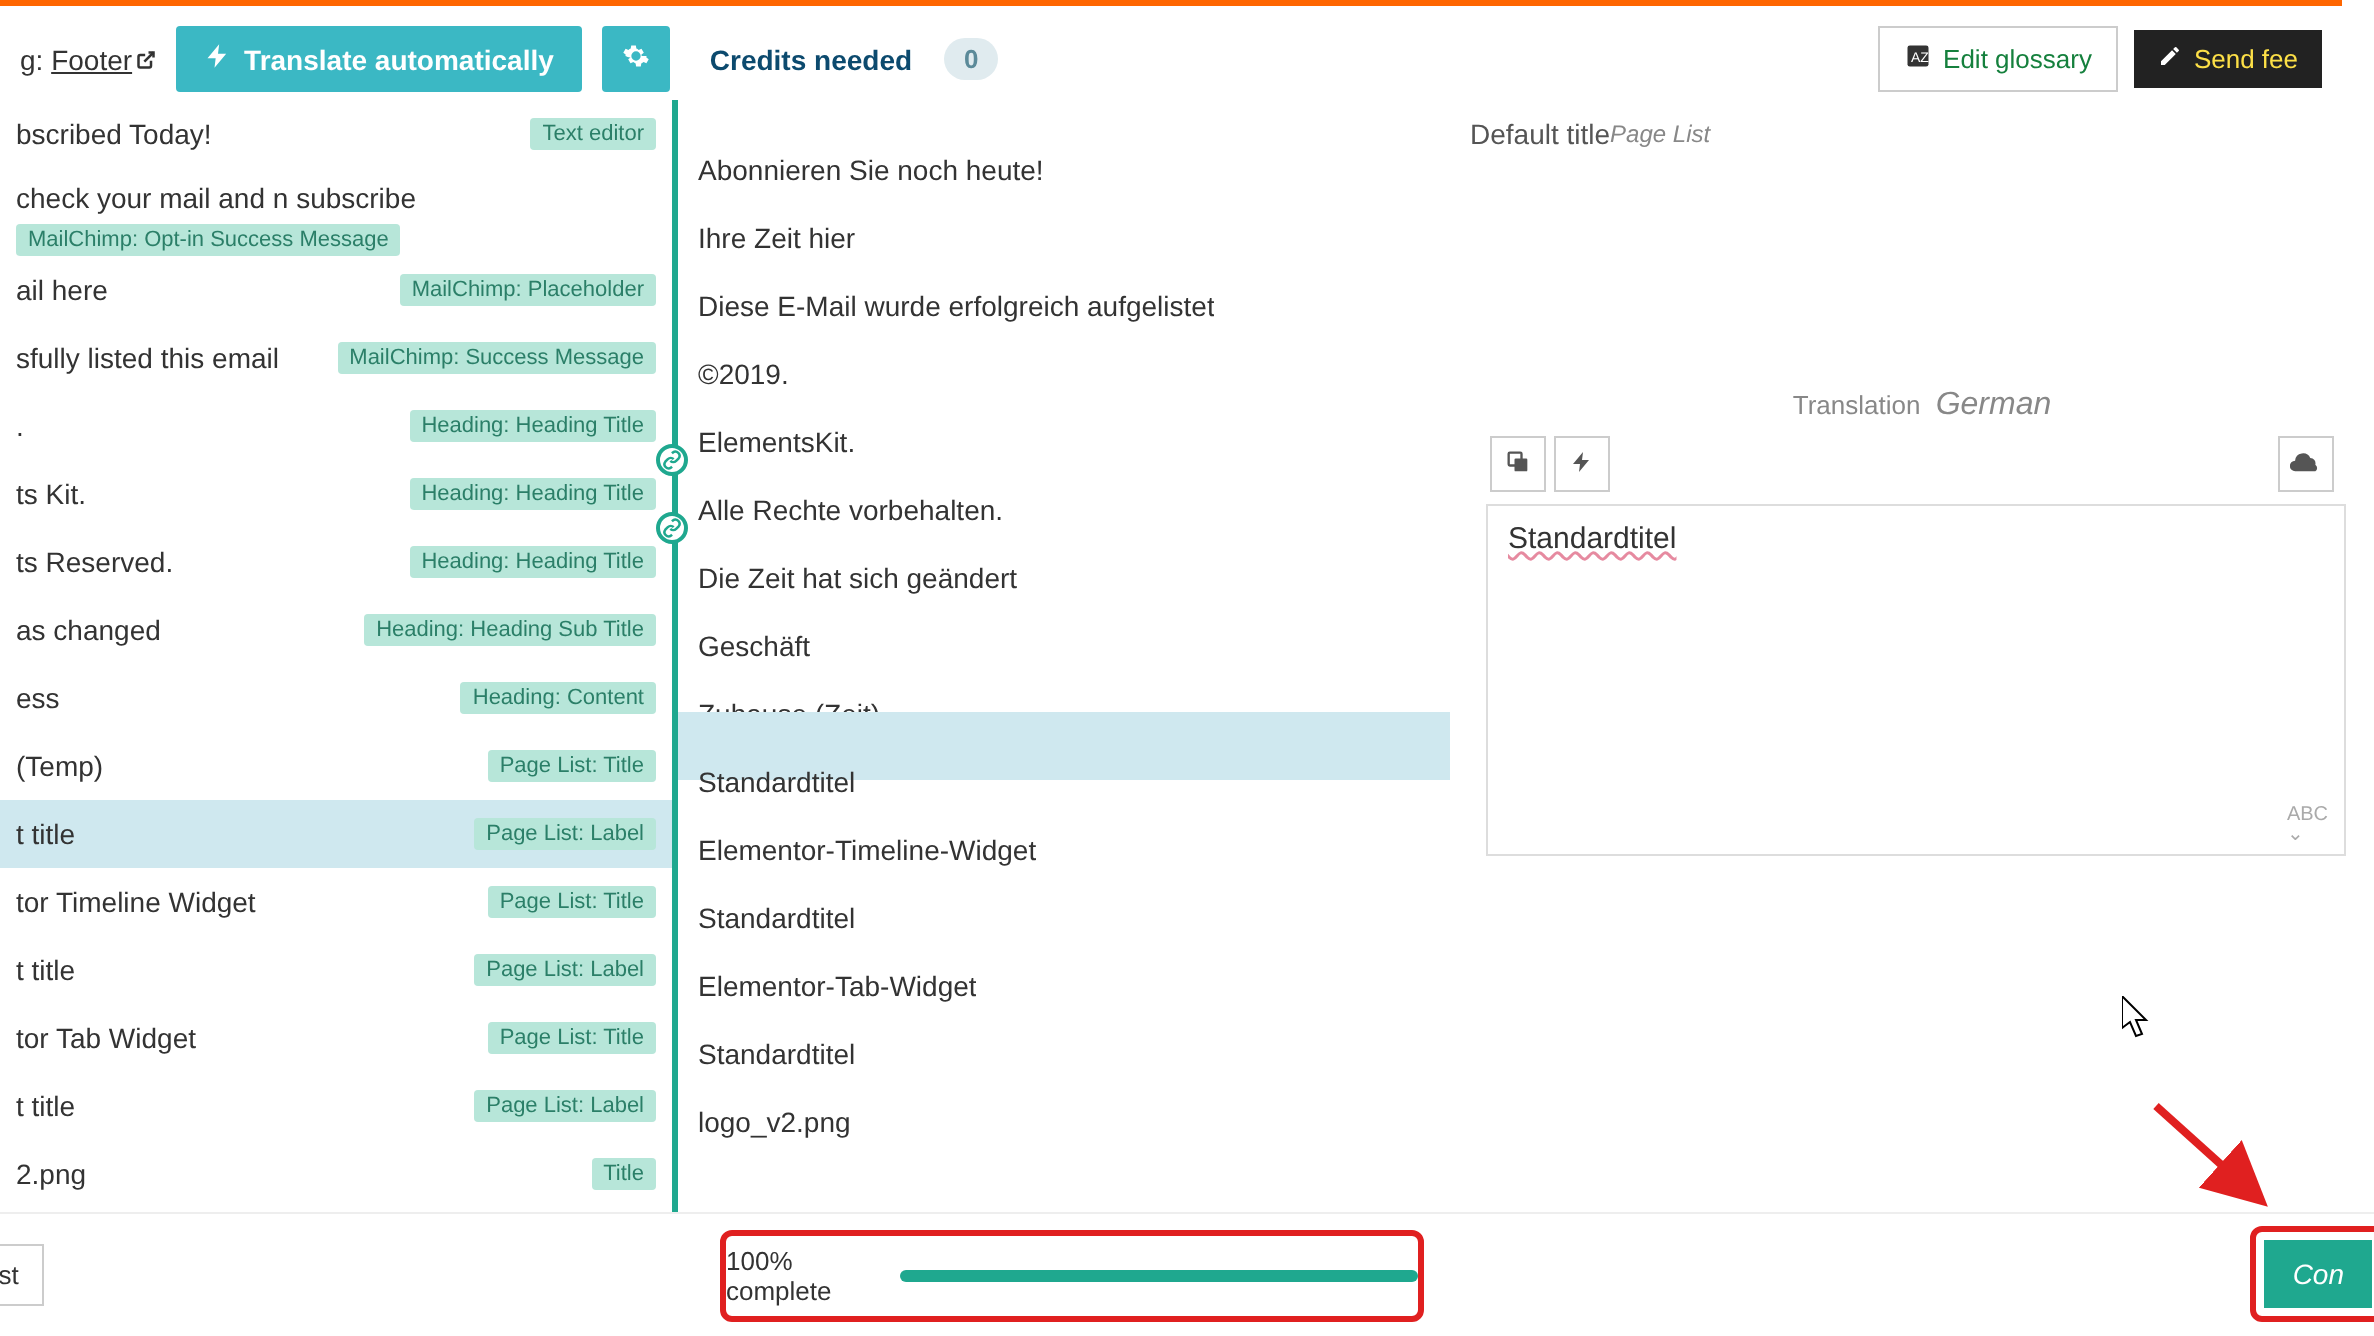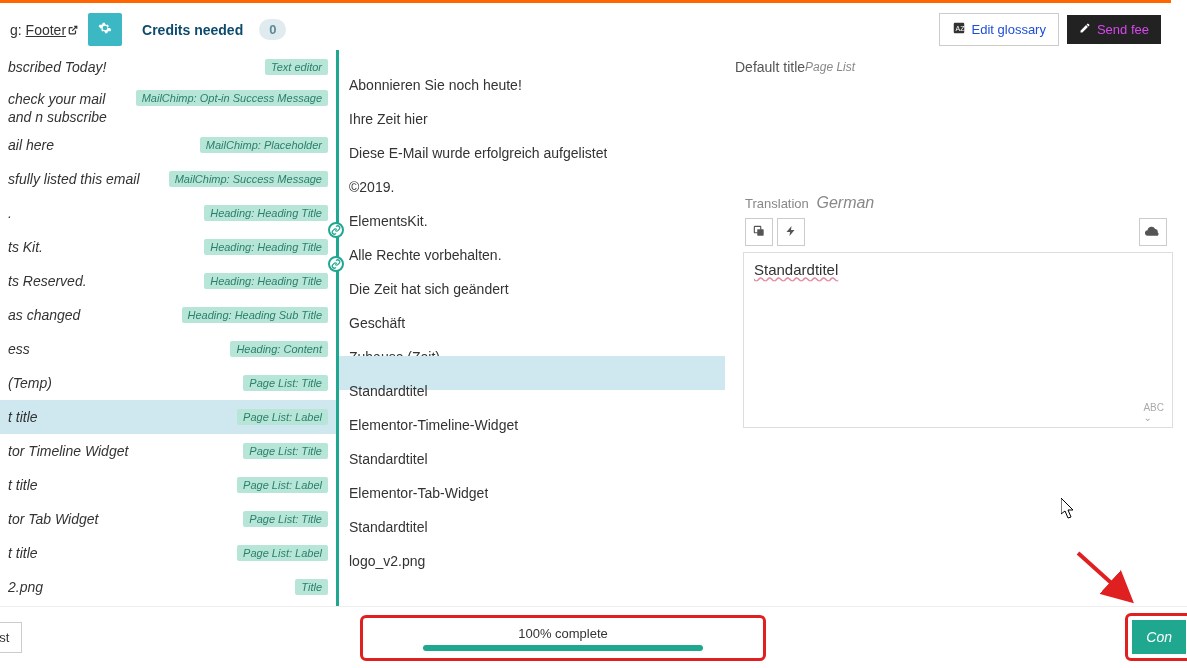--- a/index.html
+++ b/index.html
@@ -7,56 +7,56 @@
   
   .topbar { position: absolute; top: 0; left: 0; right: 16px; height: 50px; border-top: 3px solid #ff6600; display: flex; align-items: flex-end; padding: 4px 10px; background: #fff; z-index: 10; }
   .topbar-left { display: flex; align-items: center; gap: 10px; }
   .translating-label { font-size: 14px; color: #333; }
   .translating-link { color: #333; text-decoration: underline; }
   .btn-translate { background: #3bb8c4; color: #fff; border: none; padding: 8px 14px; font-size: 14px; font-weight: bold; display: flex; align-items: center; gap: 6px; border-radius: 2px; cursor: pointer; }
   .btn-gear { background: #3bb8c4; color: #fff; border: none; padding: 8px 10px; font-size: 14px; border-radius: 2px; cursor: pointer; }
   .credits-label { font-weight: bold; color: #0c4a6e; margin-left: 10px; }
   .credits-badge { background: #e0ebef; color: #5b8a99; border-radius: 12px; padding: 3px 10px; font-size: 13px; font-weight: bold; margin-left: 6px; }
   .topbar-right { margin-left: auto; display: flex; align-items: center; gap: 8px; }
-  .btn-plain { background: #fff; border: 1px solid #ccc; padding: 7px 12px; font-size: 13px; color: #1d4ed8; display: flex; align-items: center; gap: 6px; cursor: pointer; }
-  .btn-dark { background: #222; color: #d946ef; border: none; padding: 7px 12px; font-size: 13px; display: flex; align-items: center; gap: 6px; cursor: pointer; }
+  .btn-plain { background: #fff; border: 1px solid #ccc; padding: 7px 12px; font-size: 13px; color: #15803d; display: flex; align-items: center; gap: 6px; cursor: pointer; }
+  .btn-dark { background: #222; color: #fde047; border: none; padding: 7px 12px; font-size: 13px; display: flex; align-items: center; gap: 6px; cursor: pointer; }
   
   .main { position: absolute; top: 50px; left: 0; right: 0; bottom: 62px; display: flex; }
-  .col-left { flex: 0 0 336px; overflow: hidden; font-style: italic; }
+  .col-left { flex: 0 0 336px; overflow: hidden; }
   .divider { flex: 0 0 3px; background: #1fa88f; position: relative; }
   .link-dot { position: absolute; left: -8px; width: 16px; height: 16px; border: 2px solid #1fa88f; border-radius: 50%; background: #fff; display: flex; align-items: center; justify-content: center; }
   .link-dot svg { width: 10px; height: 10px; }
   .col-mid { flex: 0 0 386px; overflow: hidden; }
   .col-right { flex: 1; padding: 0 10px; }
   
   .row { height: 34px; display: flex; align-items: center; padding: 0 8px; font-size: 14px; color: #333; position: relative; }
-  .row.tall { height: 44px; align-items: flex-start; padding-top: 6px; }
+  .row.tall { height: 44px; align-items: flex-start; padding-top: 6px; flex-direction: column; }
   .row.selected { background: #cfe8ef; }
   .row-src { justify-content: space-between; }
   .row-src .src-text { flex: 1; overflow: hidden; text-overflow: ellipsis; white-space: nowrap; padding-right: 6px; }
   .row-src .src-text.two { white-space: normal; line-height: 1.3; }
   .tag { background: #b7e6d9; color: #2b7f68; font-size: 11px; padding: 2px 6px; border-radius: 2px; white-space: nowrap; }
   .row-trg { padding-left: 10px; }
   .row-trg .trg-text { overflow: hidden; text-overflow: ellipsis; margin-top: 36px; }
   
   .right-header { height: 34px; display: flex; align-items: center; font-size: 14px; color: #555; padding-right: 6px; }
   .right-header .label { font-style: italic; color: #888; font-size: 12px; }
   
-  .trans-label { margin-top: 110px; padding-left: 10px; font-size: 13px; color: #888; }
+  .trans-label { margin-top: 110px; padding-left: 10px; font-size: 13px; color: #888; text-align: center; }
   .trans-label .lang { font-style: italic; font-size: 16px; color: #888; margin-left: 4px; }
   .trans-toolbar { display: flex; align-items: center; justify-content: space-between; padding: 6px 10px; }
   .trans-toolbar .tb-left { display: flex; gap: 4px; }
   .tb-btn { width: 28px; height: 28px; border: 1px solid #ccc; background: #fff; display: flex; align-items: center; justify-content: center; cursor: pointer; }
   .trans-box { border: 1px solid #ddd; margin: 0 4px 0 8px; height: 176px; padding: 8px 10px; position: relative; }
   .trans-text { text-decoration: underline; text-decoration-color: #e68aa0; text-decoration-style: wavy; font-size: 15px; }
   .trans-corner { position: absolute; right: 8px; bottom: 4px; color: #aaa; font-size: 10px; line-height: 1; }
   
   .footer { position: absolute; bottom: 0; left: 0; right: 0; height: 62px; border-top: 1px solid #eee; display: flex; align-items: center; padding: 0 10px; background: #fff; }
   .btn-back { background: #fff; border: 1px solid #ccc; padding: 7px 12px; font-size: 13px; color: #333; cursor: pointer; margin-left: -44px; }
-  .progress-wrap { position: absolute; left: 360px; top: 8px; width: 406px; height: 46px; border: 3px solid #e02020; border-radius: 6px; display: flex; flex-direction: column; align-items: center; justify-content: center; gap: 4px; }
+  .progress-wrap { position: absolute; left: 360px; top: 8px; width: 352px; height: 46px; border: 3px solid #e02020; border-radius: 6px; display: flex; flex-direction: row; align-items: center; justify-content: center; gap: 4px; }
   .progress-label { font-size: 13px; color: #333; }
   .progress-bar { width: 280px; height: 6px; background: #1fa88f; border-radius: 3px; }
   .btn-complete-wrap { position: absolute; right: -6px; top: 6px; border: 3px solid #e02020; border-radius: 6px; padding: 4px; }
   .btn-complete { background: #1fa88f; color: #fff; border: none; padding: 9px 14px; font-size: 14px; cursor: pointer; font-style: italic; }
   
   .arrow { position: absolute; right: 44px; bottom: 60px; pointer-events: none; }
   
   .cursor { position: absolute; right: 110px; bottom: 148px; pointer-events: none; }
   
   .ext-icon { display: inline-block; margin-left: 2px; }
@@ -71,20 +71,28 @@
       <a href="#" class="translating-link">
         <span>Footer</span><span class="ext-icon">
           <svg width="10" height="10" viewBox="0 0 24 24" fill="none" stroke="#333" stroke-width="3">
               <path d="M18 13v6a2 2 0 0 1-2 2H5a2 2 0 0 1-2-2V8a2 2 0 0 1 2-2h6"></path>
               <polyline points="15 3 21 3 21 9"></polyline>
               <line x1="10" y1="14" x2="21" y2="3"></line>
             </svg>
         </span>
       </a>
     </span>
+    <button class="btn-translate">
+      <span>
+        <svg width="14" height="14" viewBox="0 0 24 24" fill="#fff">
+            <path d="M13 2L3 14h7l-1 8 10-12h-7l1-8z"></path>
+          </svg>
+      </span>
+      <span>Translate automatically</span>
+    </button>
     <button class="btn-gear">
       <span>
         <svg width="14" height="14" viewBox="0 0 24 24" fill="#fff">
             <path d="M12 8a4 4 0 100 8 4 4 0 000-8zm9 4a7 7 0 01-.1 1.2l2 1.6-2 3.4-2.4-1a7 7 0 01-2 1.2l-.4 2.6h-4l-.4-2.6a7 7 0 01-2-1.2l-2.4 1-2-3.4 2-1.6A7 7 0 013 12a7 7 0 01.1-1.2l-2-1.6 2-3.4 2.4 1a7 7 0 012-1.2L7.9 3h4l.4 2.6a7 7 0 012 1.2l2.4-1 2 3.4-2 1.6c.1.4.1.8.1 1.2z"></path>
           </svg>
       </span>
     </button>
     <span class="credits-label">Credits needed</span>
     <span class="credits-badge">0</span>
   </div>

